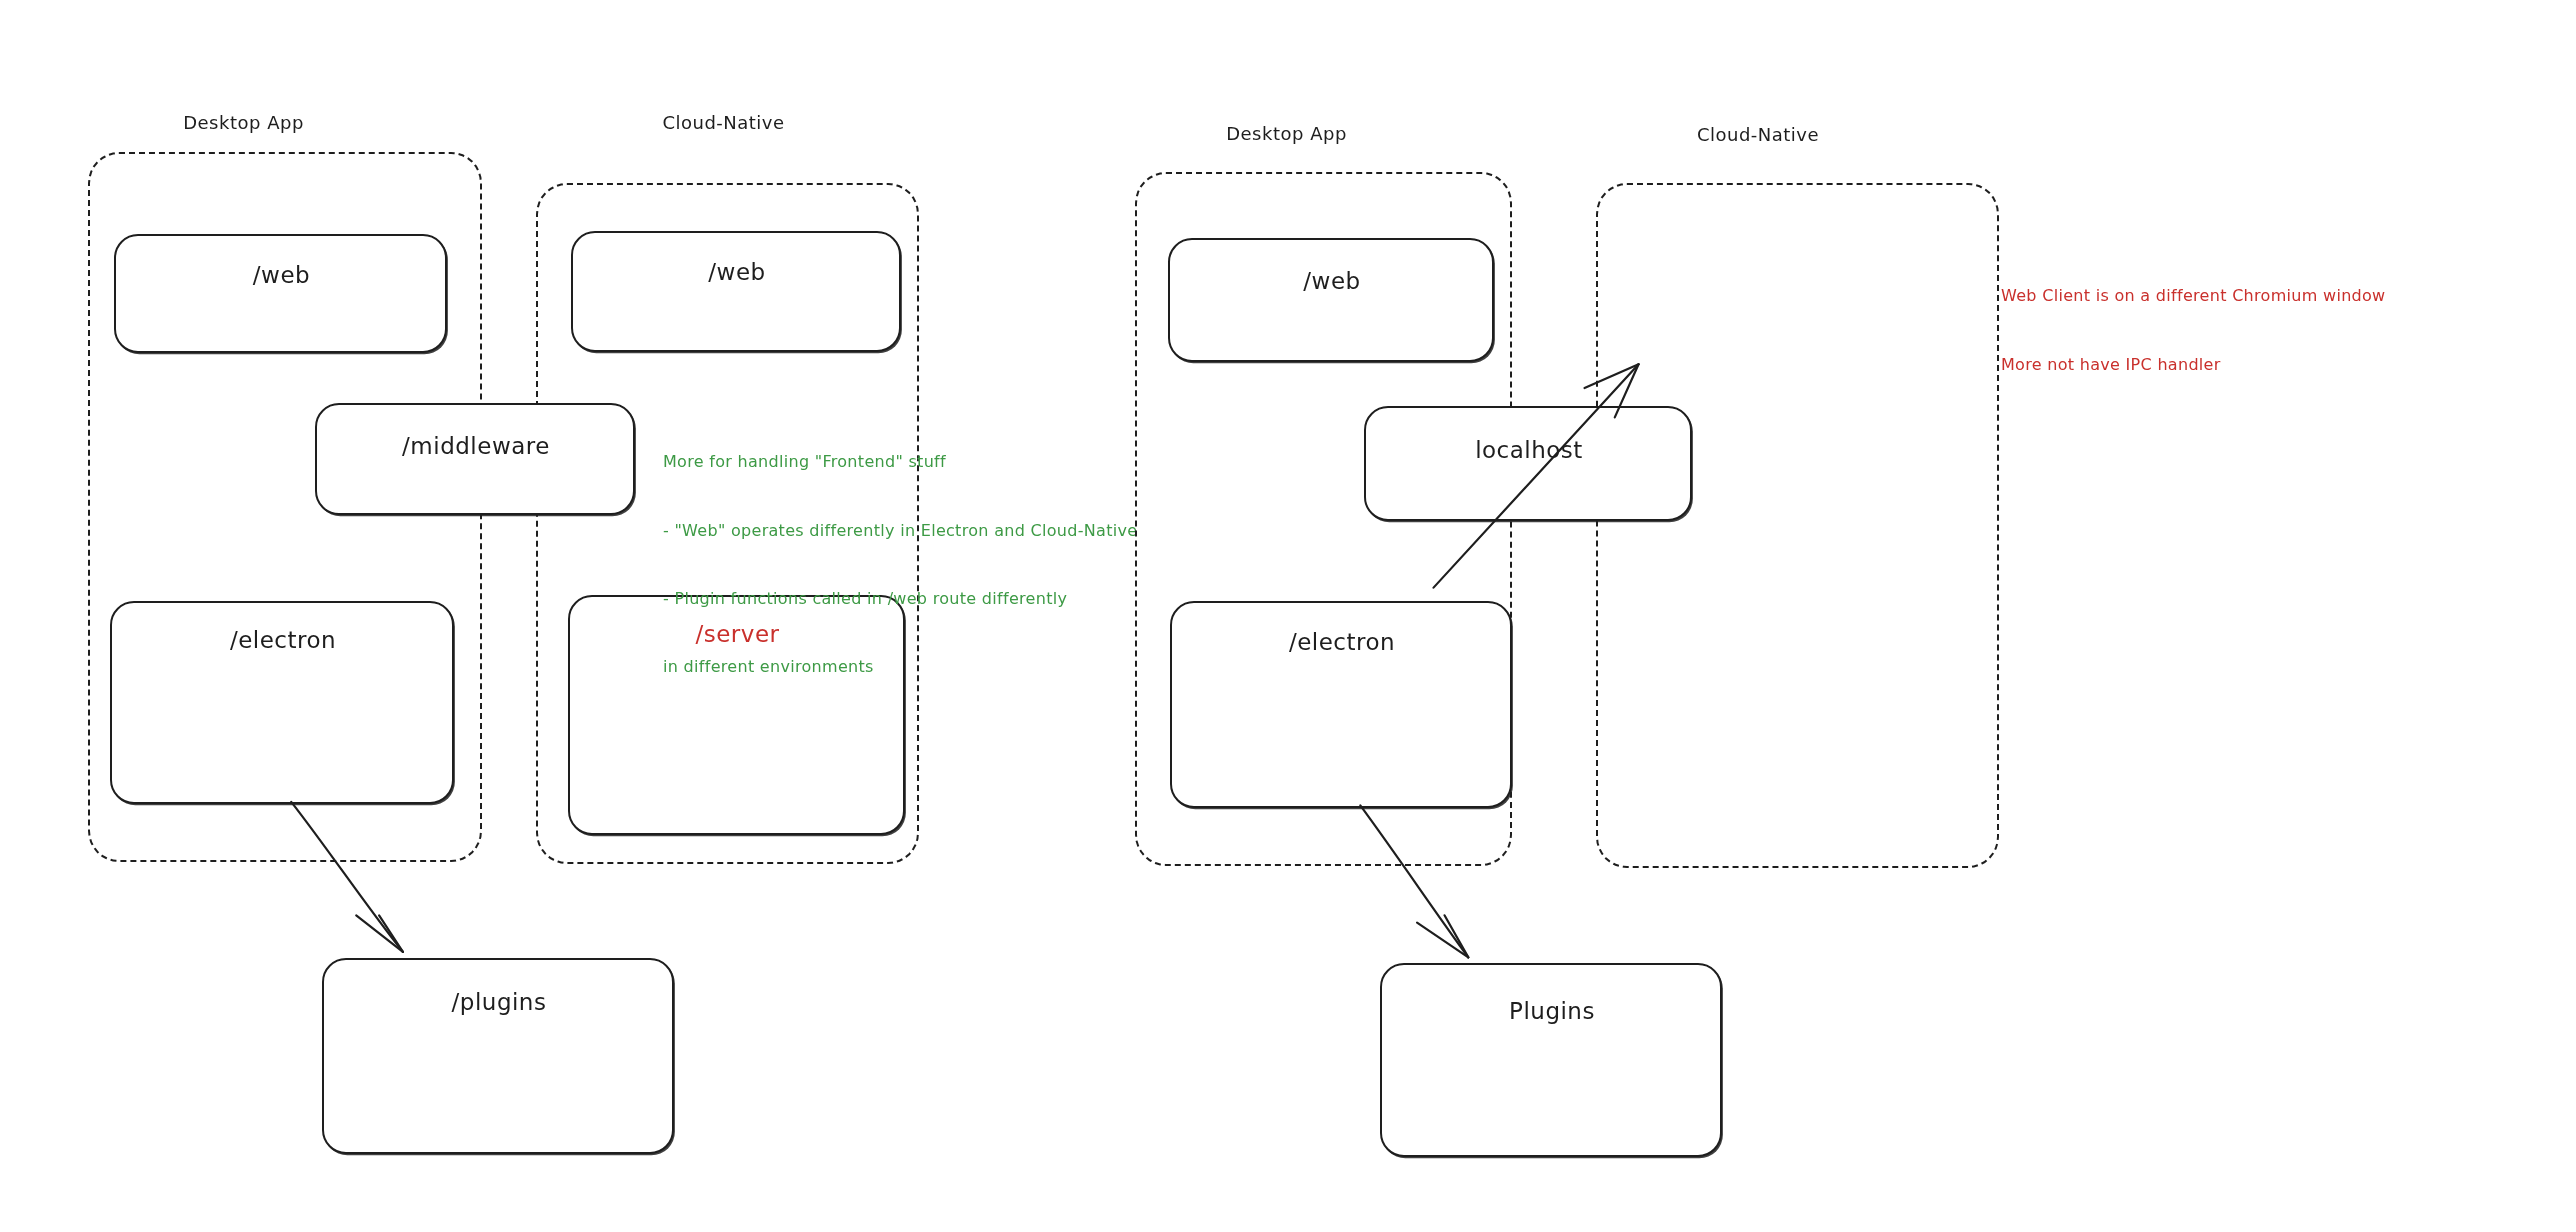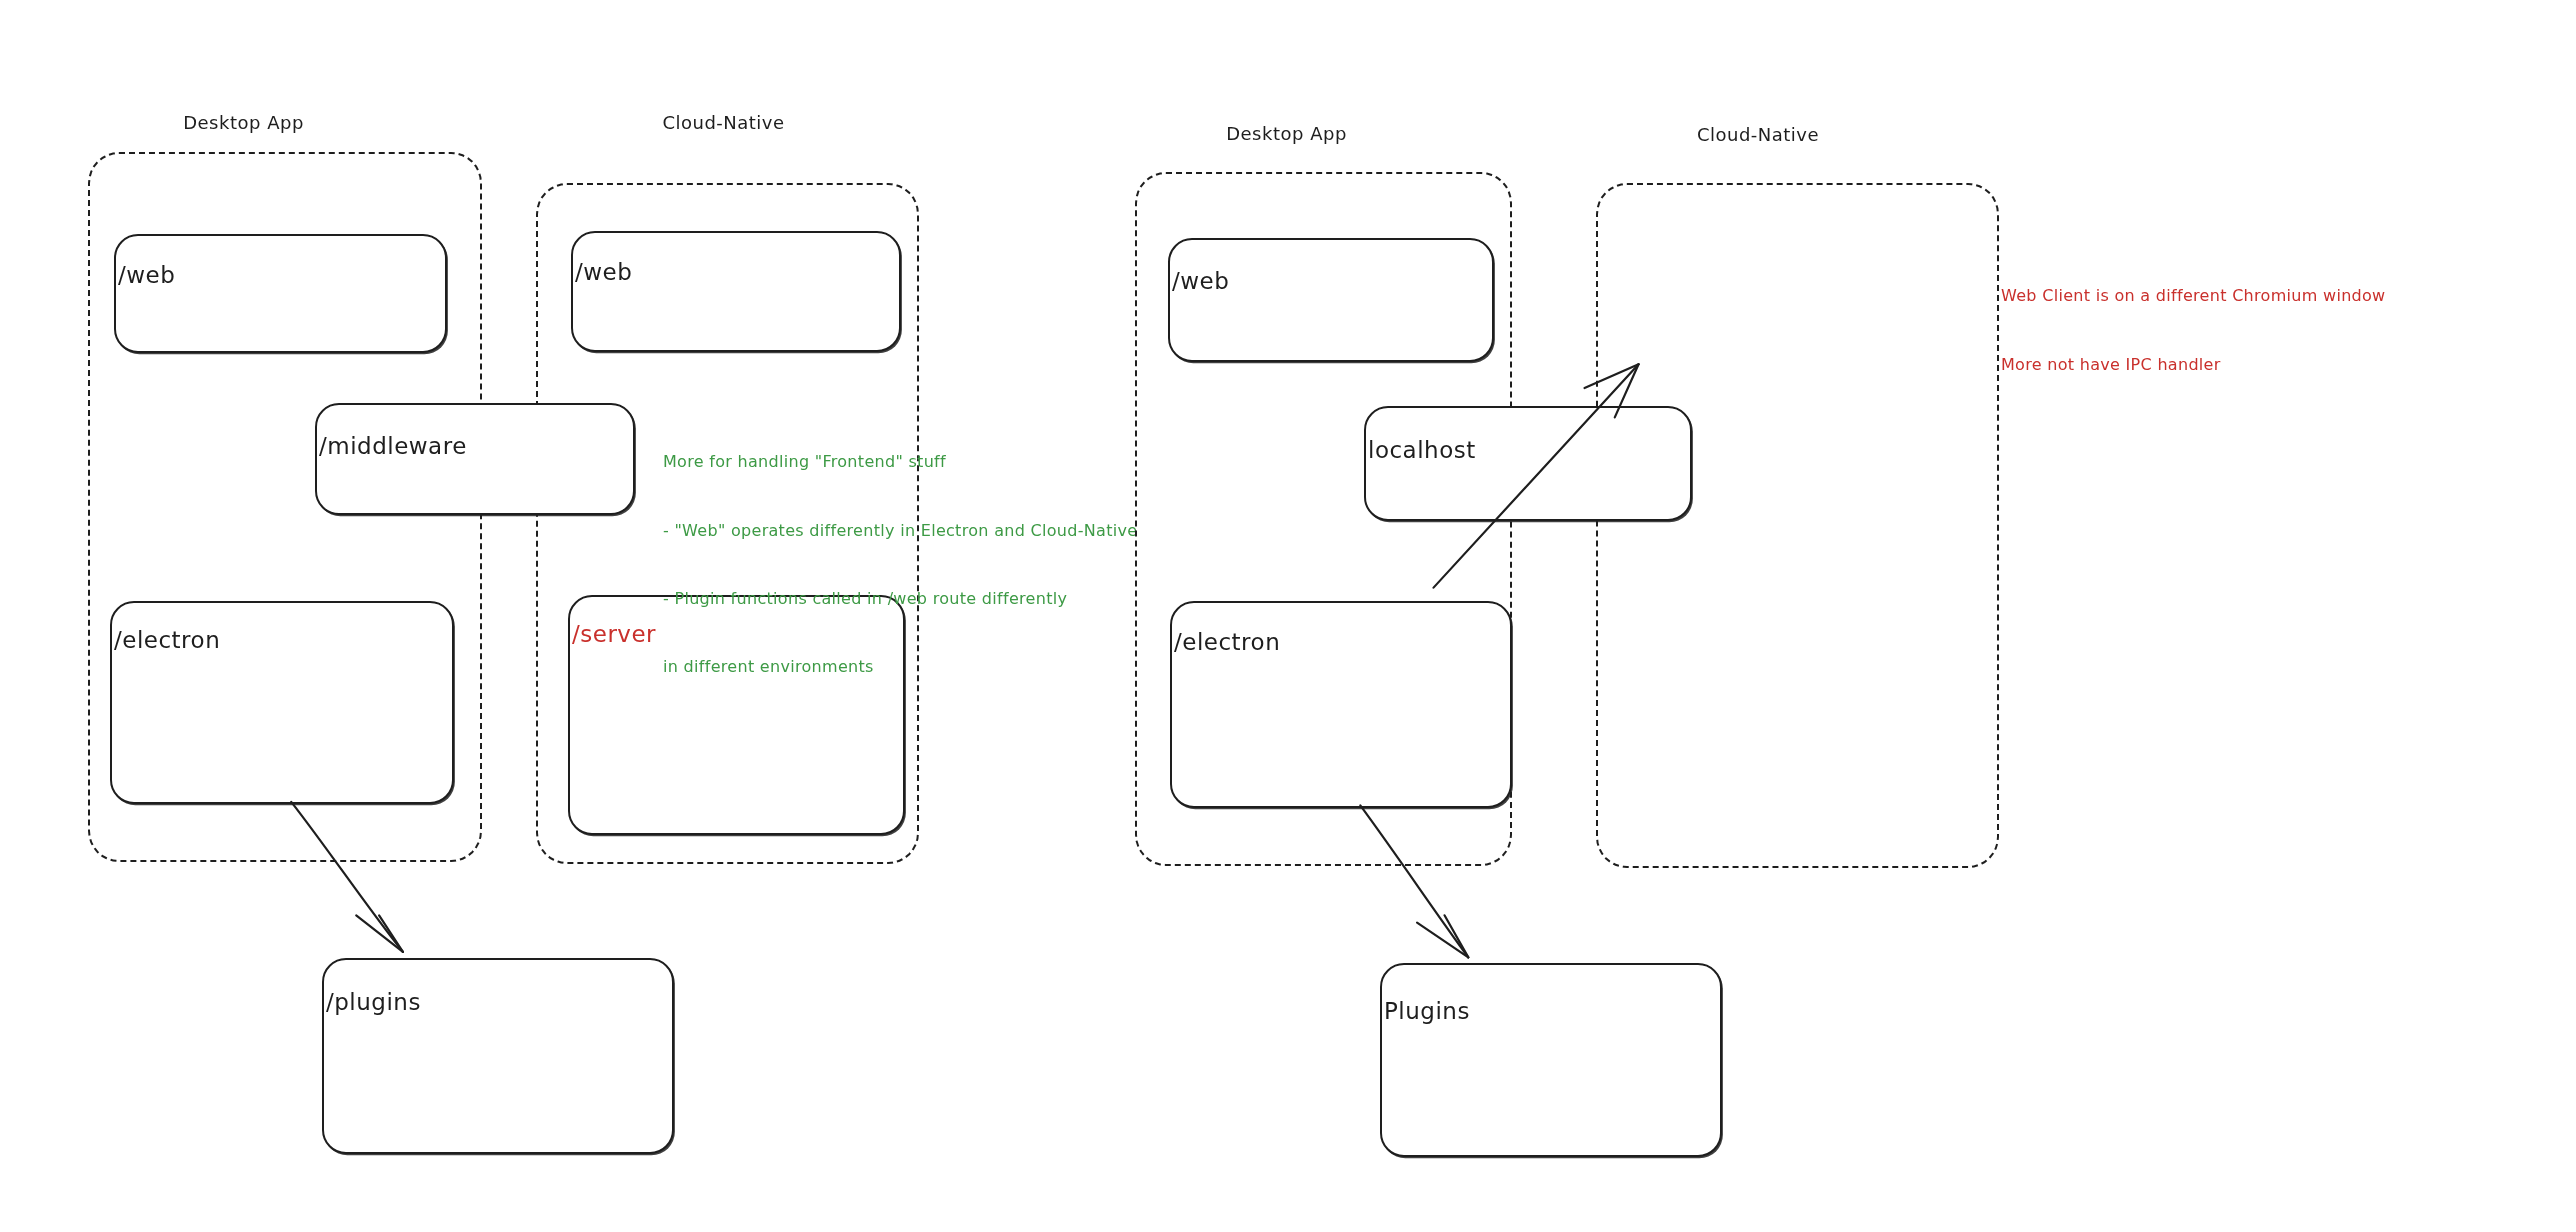--- a/index.html
+++ b/index.html
@@ -39,20 +39,21 @@
     box-sizing: border-box;
     border: 2.3px solid #1e1e1e;
     border-radius: 24px;
     background: #ffffff;
     box-shadow: 1.4px 1.8px 0 -0.5px rgba(30,30,30,0.85);
   }
   .node-label {
     position: absolute;
     left: 2px;
     right: 0;
+    text-align: center;
     color: #1e1e1e;
     font-size: 23px;
     letter-spacing: 0.5px;
     white-space: nowrap;
   }
   .node-label.red {
     color: #c9302c;
   }
   .note {
     position: absolute;

